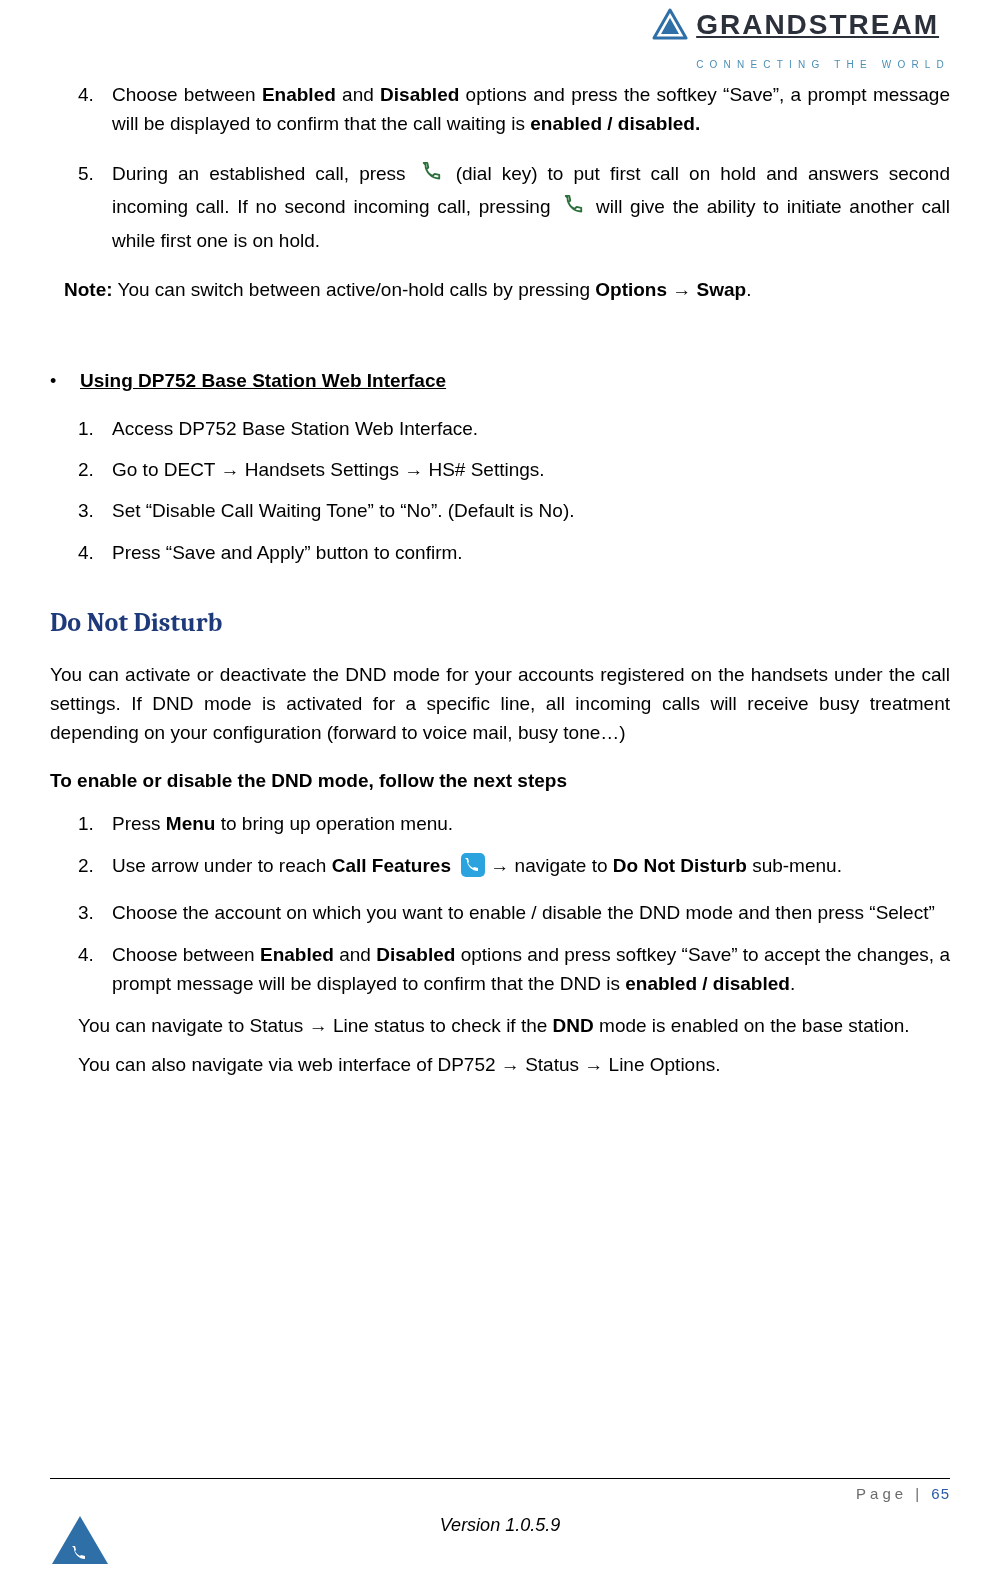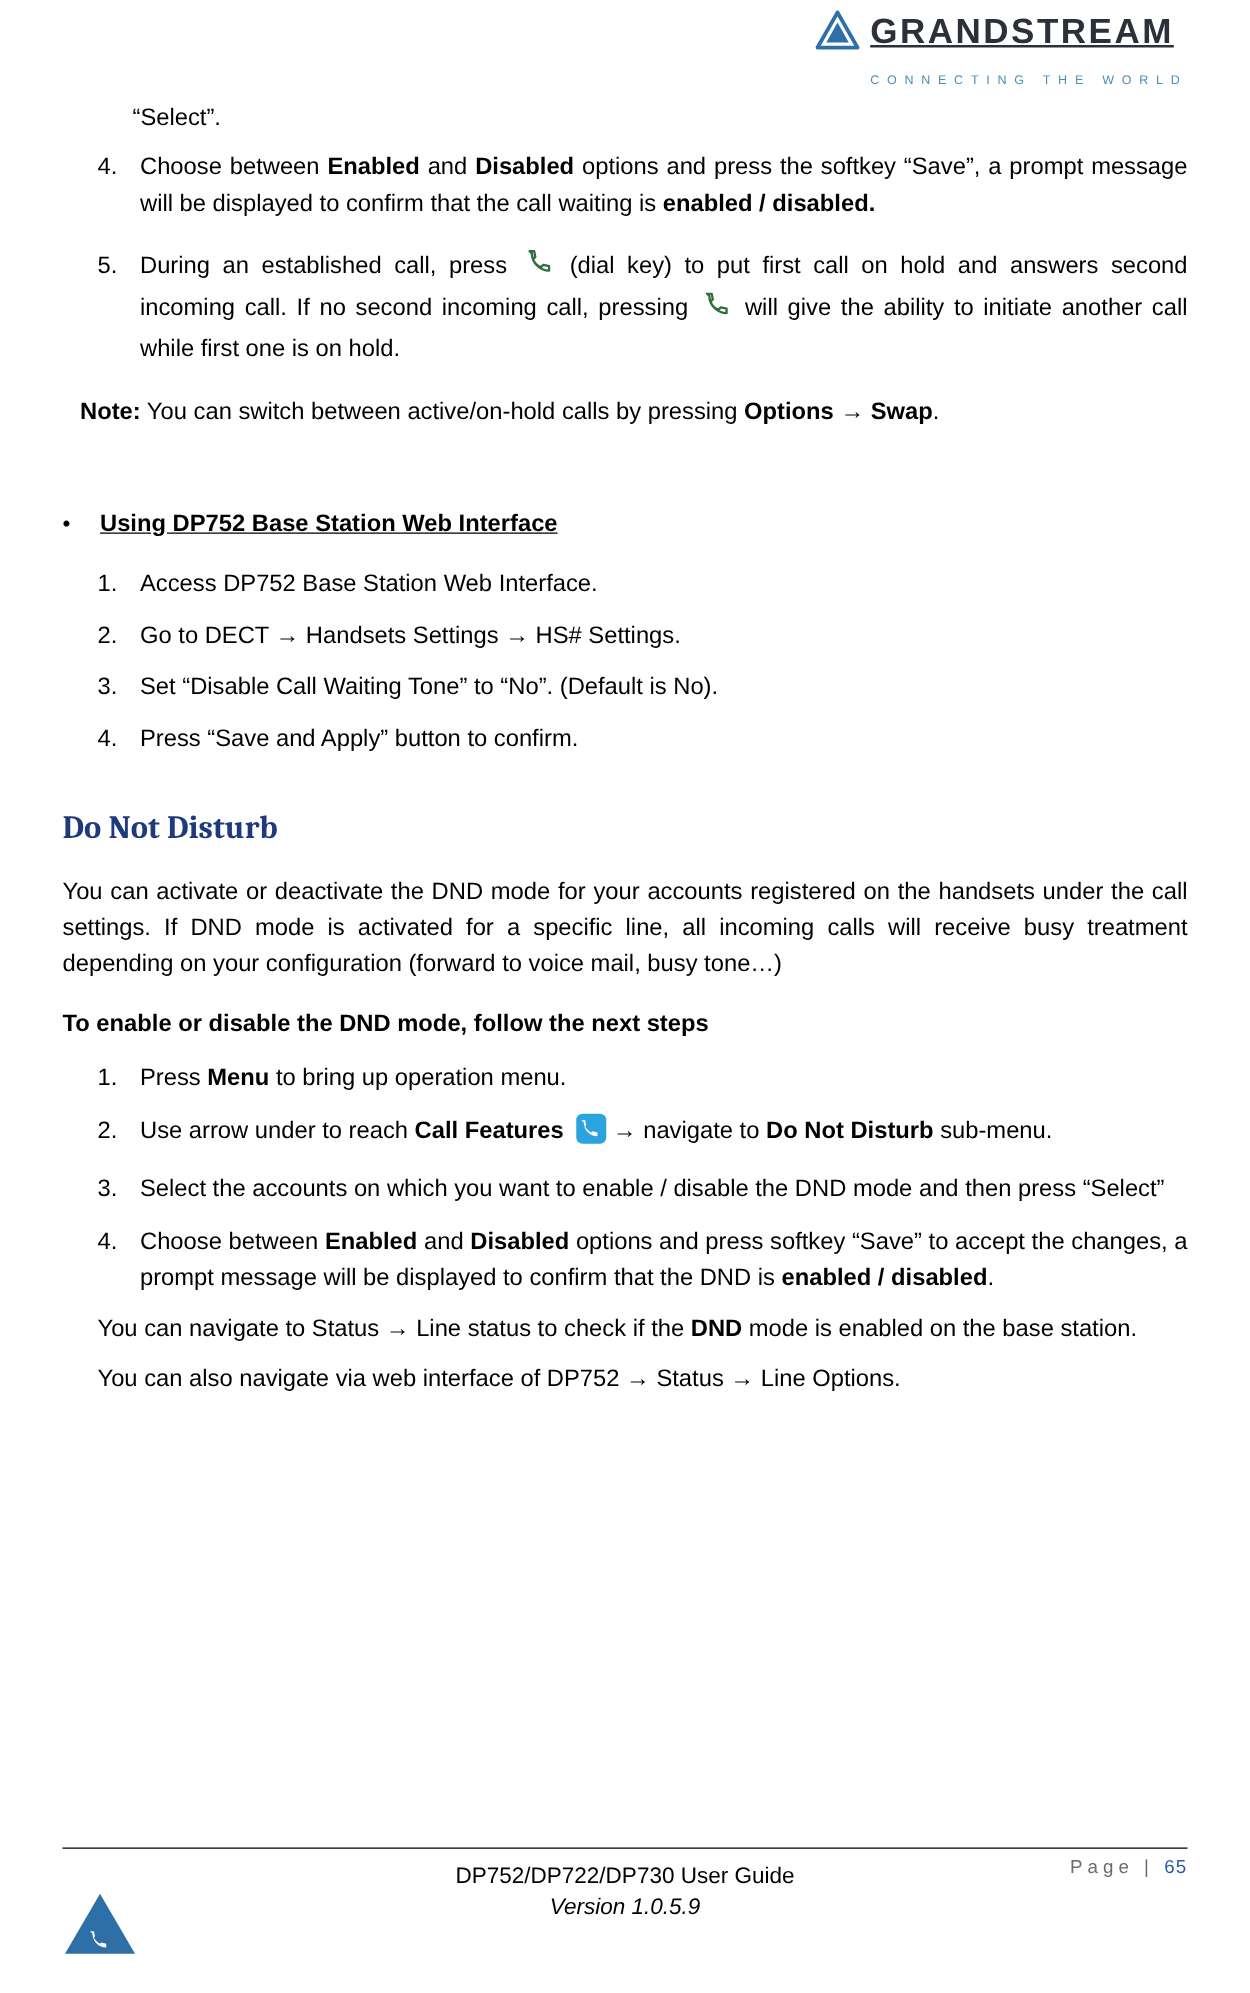--- a/index.html
+++ b/index.html
@@ -137,21 +137,20 @@
           <polygon points="11,26 20,10 29,26" fill="#2f6fa8"></polygon>
         </svg>
       </span>
       <span class="logo-name">GRANDSTREAM</span>
     </div>
     <div class="logo-tag">CONNECTING THE WORLD</div>
   </div>
 
   <div class="content">
 
-    <div class="sub-para">“Select”.</div>
 
     <ol class="steps">
       <li class="wide">
         <span class="n">4.</span>
         <span class="t">
           <span>Choose between </span><span class="bold">Enabled</span><span> and </span><span class="bold">Disabled</span><span> options and press the softkey “Save”, a prompt message will be displayed to confirm that the call waiting is </span><span class="bold">enabled / disabled.</span>
         </span>
       </li>
       <li class="wide">
         <span class="n">5.</span>
@@ -223,21 +222,21 @@
           <span class="feat-icon">
             <svg width="26" height="26" viewBox="0 0 26 26">
                 <rect x="1" y="1" width="24" height="24" rx="5" fill="#2aa3df"></rect>
                 <path d="M7 8c0 6 5 11 11 11l0-3-4-1-1 1c-2-1-4-3-5-5l1-1-1-4-3 0z" fill="#fff"></path>
               </svg>
           </span><span class="arrow">→</span><span> navigate to </span><span class="bold">Do Not Disturb</span><span> sub-menu.</span>
         </span>
       </li>
       <li>
         <span class="n">3.</span>
-        <span class="t">Select the accounts on which you want to enable / disable the DND mode and then press “Select”</span>
+        <span class="t">Choose the account on which you want to enable / disable the DND mode and then press “Select”</span>
       </li>
       <li>
         <span class="n">4.</span>
         <span class="t">
           <span>Choose between </span><span class="bold">Enabled</span><span> and </span><span class="bold">Disabled</span><span> options and press softkey “Save” to accept the changes, a prompt message will be displayed to confirm that the DND is </span><span class="bold">enabled / disabled</span><span>.</span>
         </span>
       </li>
     </ol>
 
     <div style="padding-left:28px;">
@@ -249,21 +248,20 @@
       </p>
     </div>
 
   </div>
 
   <div class="footer-rule"></div>
   <div class="footer-right">
     <span>Page | </span><span class="pnum">65</span>
   </div>
   <div class="footer-center">
-    <div>DP752/DP722/DP730 User Guide</div>
     <div><i>Version 1.0.5.9</i></div>
   </div>
   <div class="footer-logo">
     <svg width="60" height="52" viewBox="0 0 60 52">
       <polygon points="2,50 30,2 58,50" fill="#2f6fa8"></polygon>
       <path d="M22 32c0 6 5 11 11 11l0-3-4-1-1 1c-2-1-4-3-5-5l1-1-1-4-3 0z" fill="#fff" transform="translate(2,2)"></path>
     </svg>
   </div>
 
 </div>

